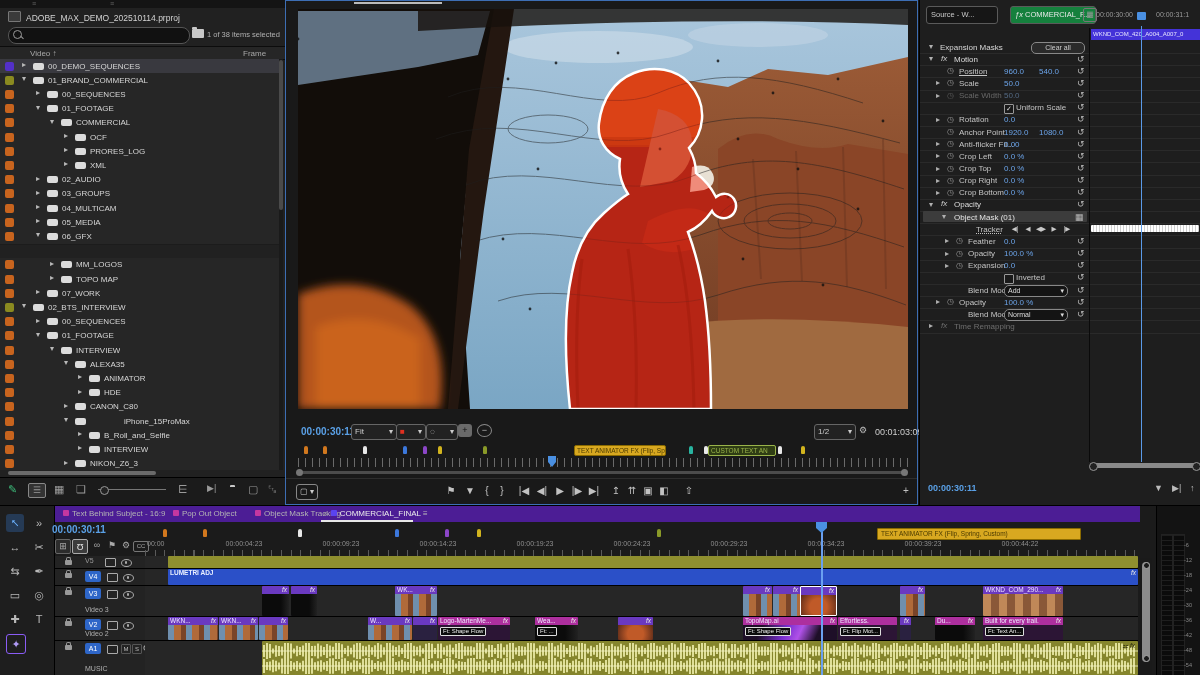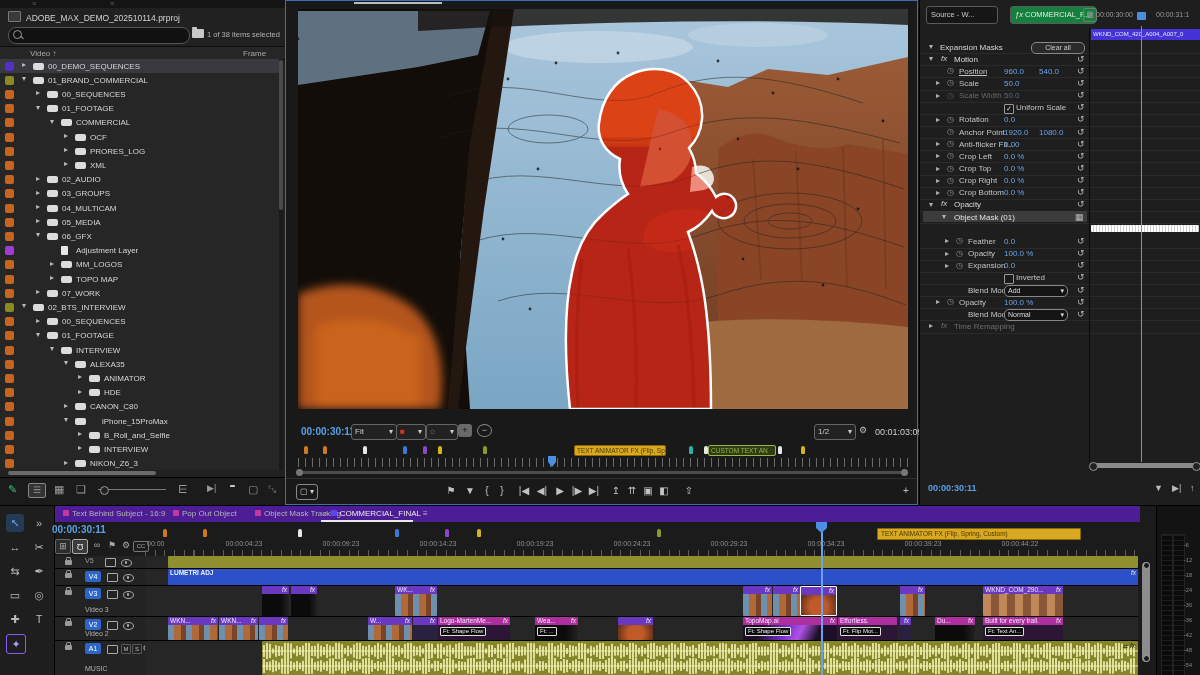--- a/index.html
+++ b/index.html
@@ -230,25 +230,20 @@
           <span class="chev" style="left: 36px;">▸</span>
           <span class="chip tfold" style="left: 47px;"></span>
           <span class="tlabel nw" style="left: 62px;">05_MEDIA</span>
         </div>
         <div class="tree-row" style="top: 170.4px;">
           <span class="chip" style="left: 5px; background: rgb(200, 100, 30);"></span>
           <span class="chev" style="left: 36px;">▾</span>
           <span class="chip tfold" style="left: 47px;"></span>
           <span class="tlabel nw" style="left: 62px;">06_GFX</span>
         </div>
-        <div class="tree-row" style="top: 184.6px;">
-          <span class="chip" style="left: 5px; background: rgb(162, 59, 214);"></span>
-          <span class="tadj" style="left: 61px;"></span>
-          <span class="tlabel nw" style="left: 76px;">Adjustment Layer</span>
-        </div>
         <div class="tree-row" style="top: 198.8px;">
           <span class="chip" style="left: 5px; background: rgb(200, 100, 30);"></span>
           <span class="chev" style="left: 50px;">▸</span>
           <span class="chip tfold" style="left: 61px;"></span>
           <span class="tlabel nw" style="left: 76px;">MM_LOGOS</span>
         </div>
         <div class="tree-row" style="top: 213px;">
           <span class="chip" style="left: 5px; background: rgb(200, 100, 30);"></span>
           <span class="chev" style="left: 50px;">▸</span>
           <span class="chip tfold" style="left: 61px;"></span>
@@ -305,21 +300,21 @@
         <div class="tree-row" style="top: 340.8px;">
           <span class="chip" style="left: 5px; background: rgb(200, 100, 30);"></span>
           <span class="chev" style="left: 64px;">▸</span>
           <span class="chip tfold" style="left: 75px;"></span>
           <span class="tlabel nw" style="left: 90px;">CANON_C80</span>
         </div>
         <div class="tree-row" style="top: 355px;">
           <span class="chip" style="left: 5px; background: rgb(200, 100, 30);"></span>
           <span class="chev" style="left: 64px;">▾</span>
           <span class="chip tfold" style="left: 75px;"></span>
-          <span class="tlabel nw" style="left: 78px; padding-left: 24px;">iPhone_15ProMax</span>
+          <span class="tlabel nw" style="left: 100px; padding-left: 24px;">iPhone_15ProMax</span>
         </div>
         <div class="tree-row" style="top: 369.2px;">
           <span class="chip" style="left: 5px; background: rgb(200, 100, 30);"></span>
           <span class="chev" style="left: 78px;">▸</span>
           <span class="chip tfold" style="left: 89px;"></span>
           <span class="tlabel nw" style="left: 104px;">B_Roll_and_Selfie</span>
         </div>
         <div class="tree-row" style="top: 383.4px;">
           <span class="chip" style="left: 5px; background: rgb(200, 100, 30);"></span>
           <span class="chev" style="left: 78px;">▸</span>
@@ -575,20 +570,28 @@
           <span class="ec-fx" style="left: 21px;">fx</span>
           <span class="ec-label" style="left: 34px; color: rgb(220, 220, 220);">Opacity</span>
           <span class="ec-reset">↺</span>
         </div>
         <div class="ec-row" style="top: 170.1px;">
           <div style="position: absolute; left: 3px; top: 0px; width: 164px; height: 11px; background: rgb(60, 60, 60); border-radius: 1px;"></div>
           <span class="ec-chev" style="left: 22px;">▾</span>
           <span class="ec-label nw" style="left: 34px; color: rgb(226, 226, 226);">Object Mask (01)</span>
           <span class="ec-reset" style="left: 155px;">▦</span>
         </div>
+        <div class="ec-row" style="top: 182.25px;">
+          <span class="ec-label" style="left: 56px; text-decoration: underline dotted;">Tracker</span>
+          <span class="trkbtn" style="left: 89px;">◀|</span>
+          <span class="trkbtn" style="left: 102px;">◀</span>
+          <span class="trkbtn" style="left: 115px;">◀▶</span>
+          <span class="trkbtn" style="left: 128px;">▶</span>
+          <span class="trkbtn" style="left: 141px;">|▶</span>
+        </div>
         <div class="ec-row" style="top: 194.4px;">
           <span class="ec-chev" style="left: 25px;">▸</span>
           <span class="ec-sw" style="left: 36px;">◷</span>
           <span class="ec-label nw" style="left: 48px;">Feather</span>
           <span class="ec-val" style="left: 84px;">0.0</span>
           <span class="ec-reset">↺</span>
         </div>
         <div class="ec-row" style="top: 206.55px;">
           <span class="ec-chev" style="left: 25px;">▸</span>
           <span class="ec-sw" style="left: 36px;">◷</span>

